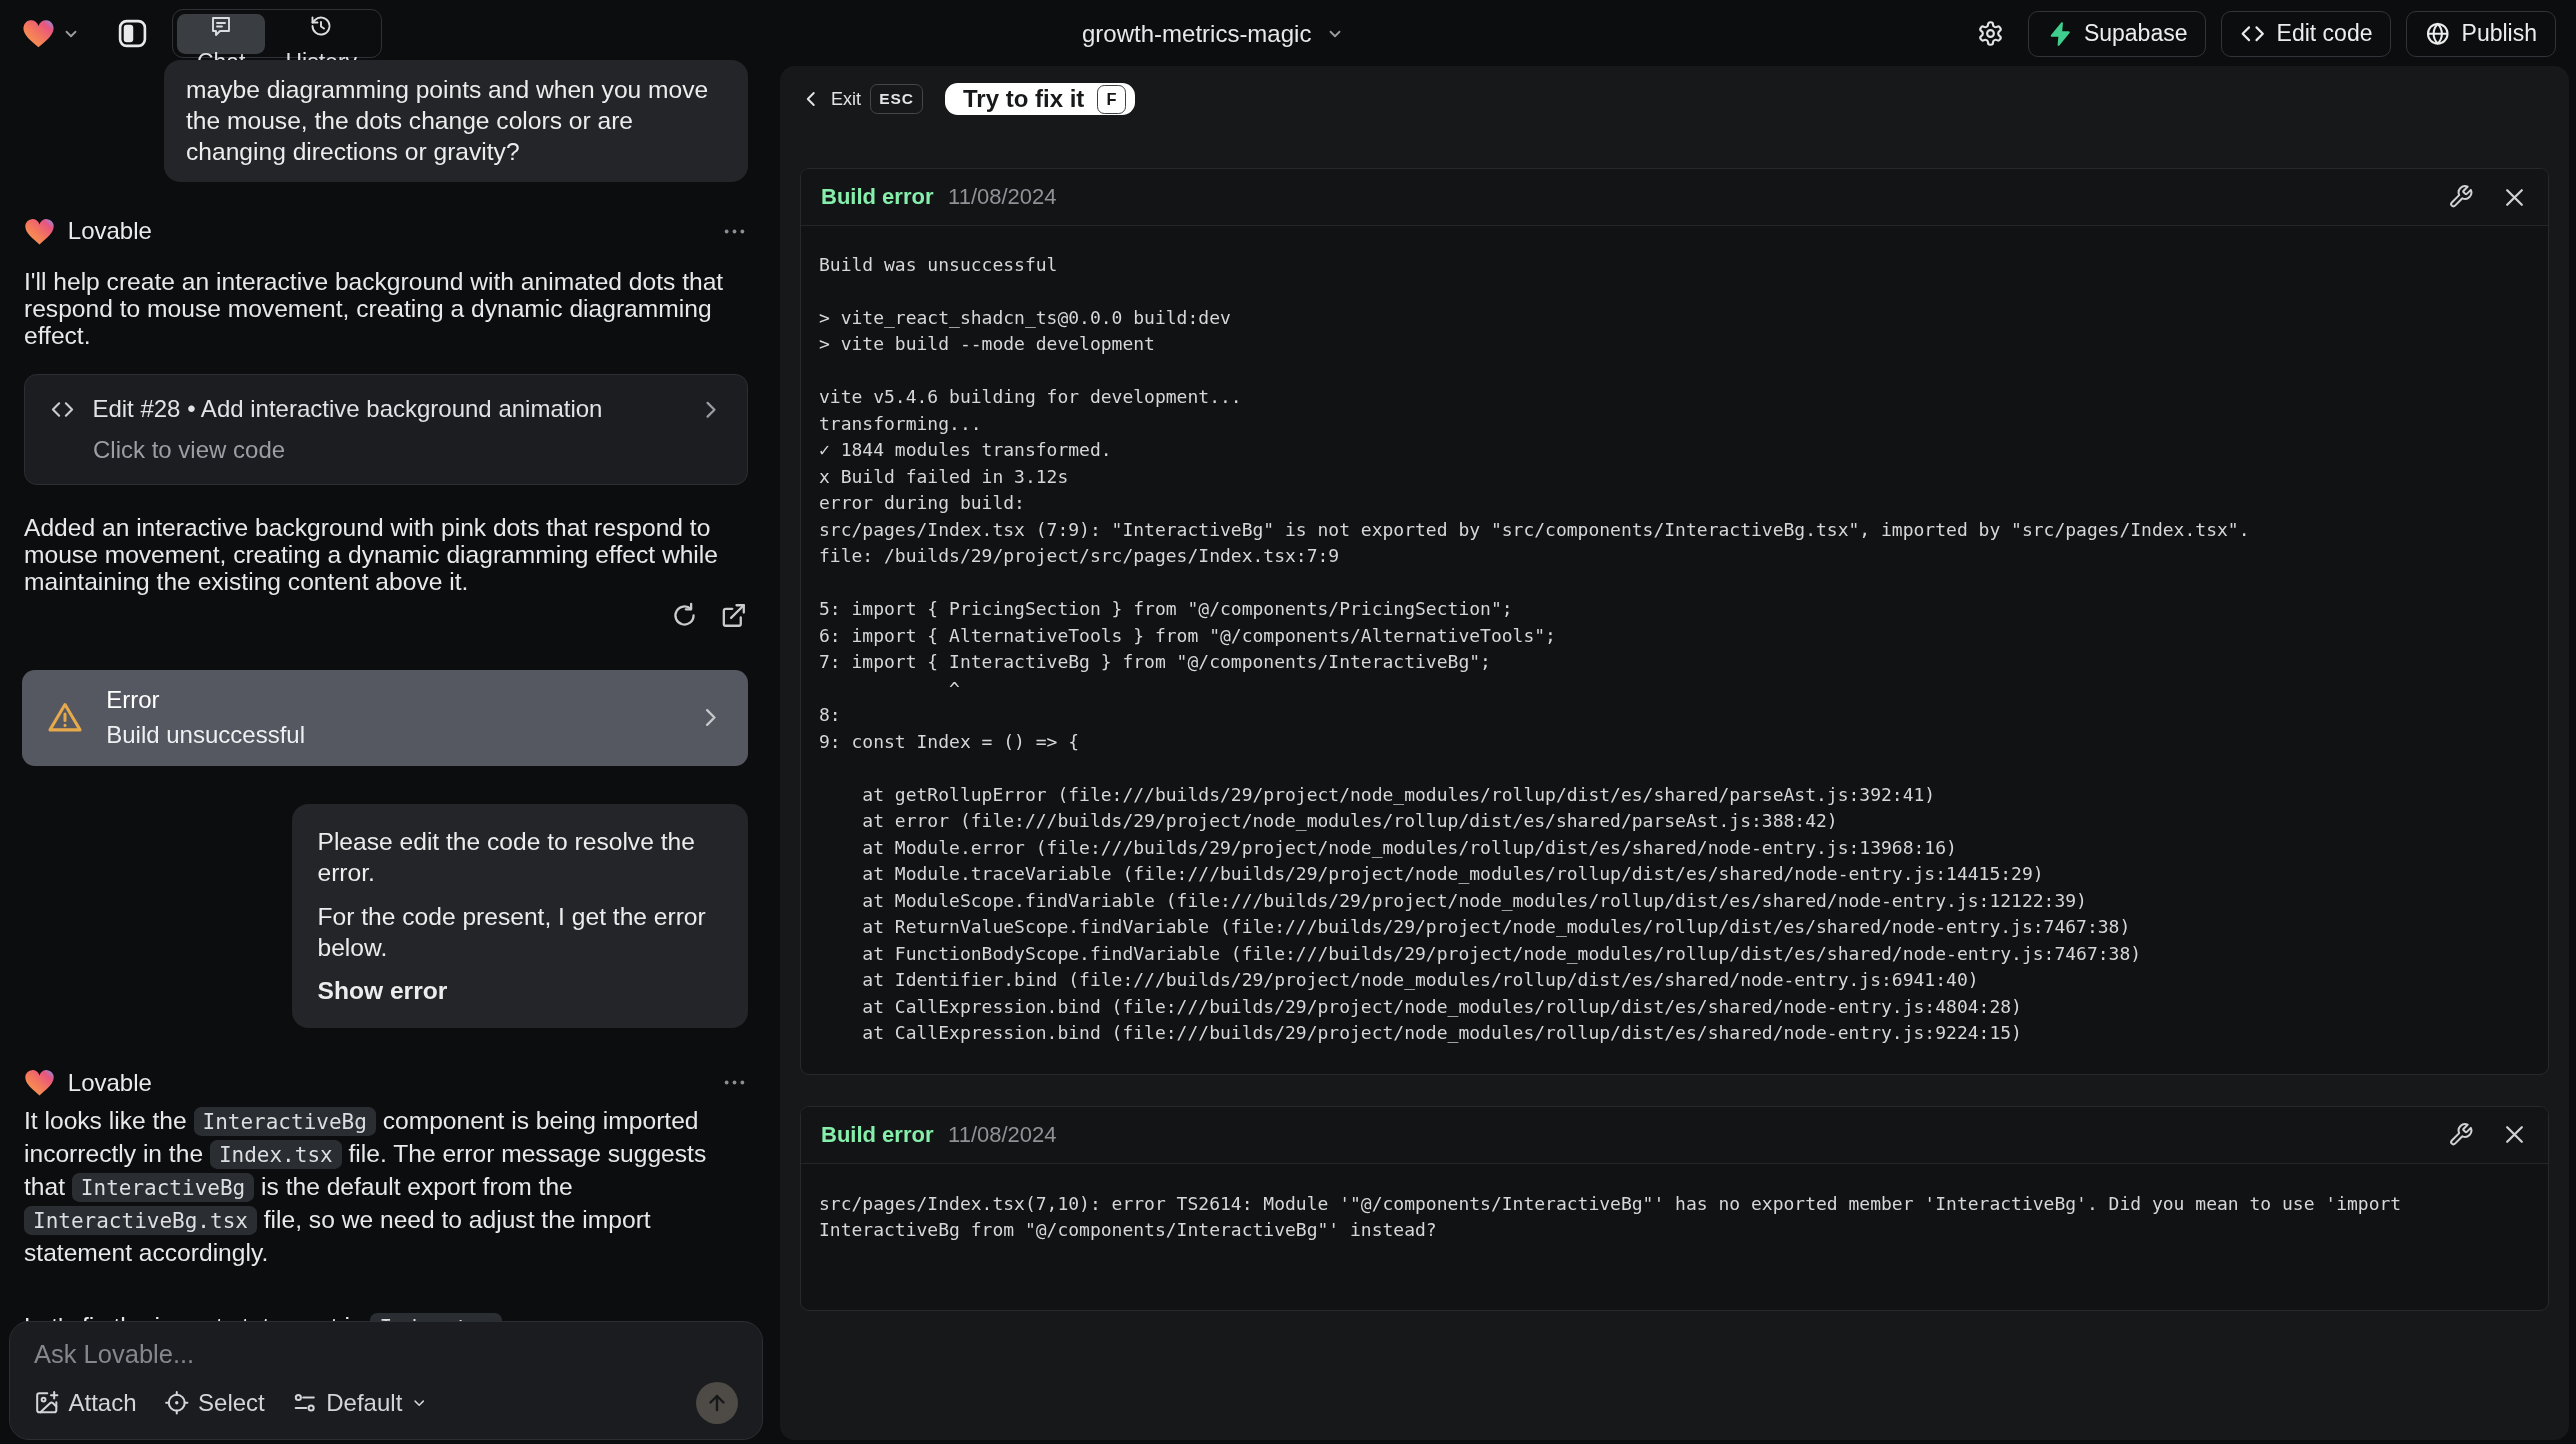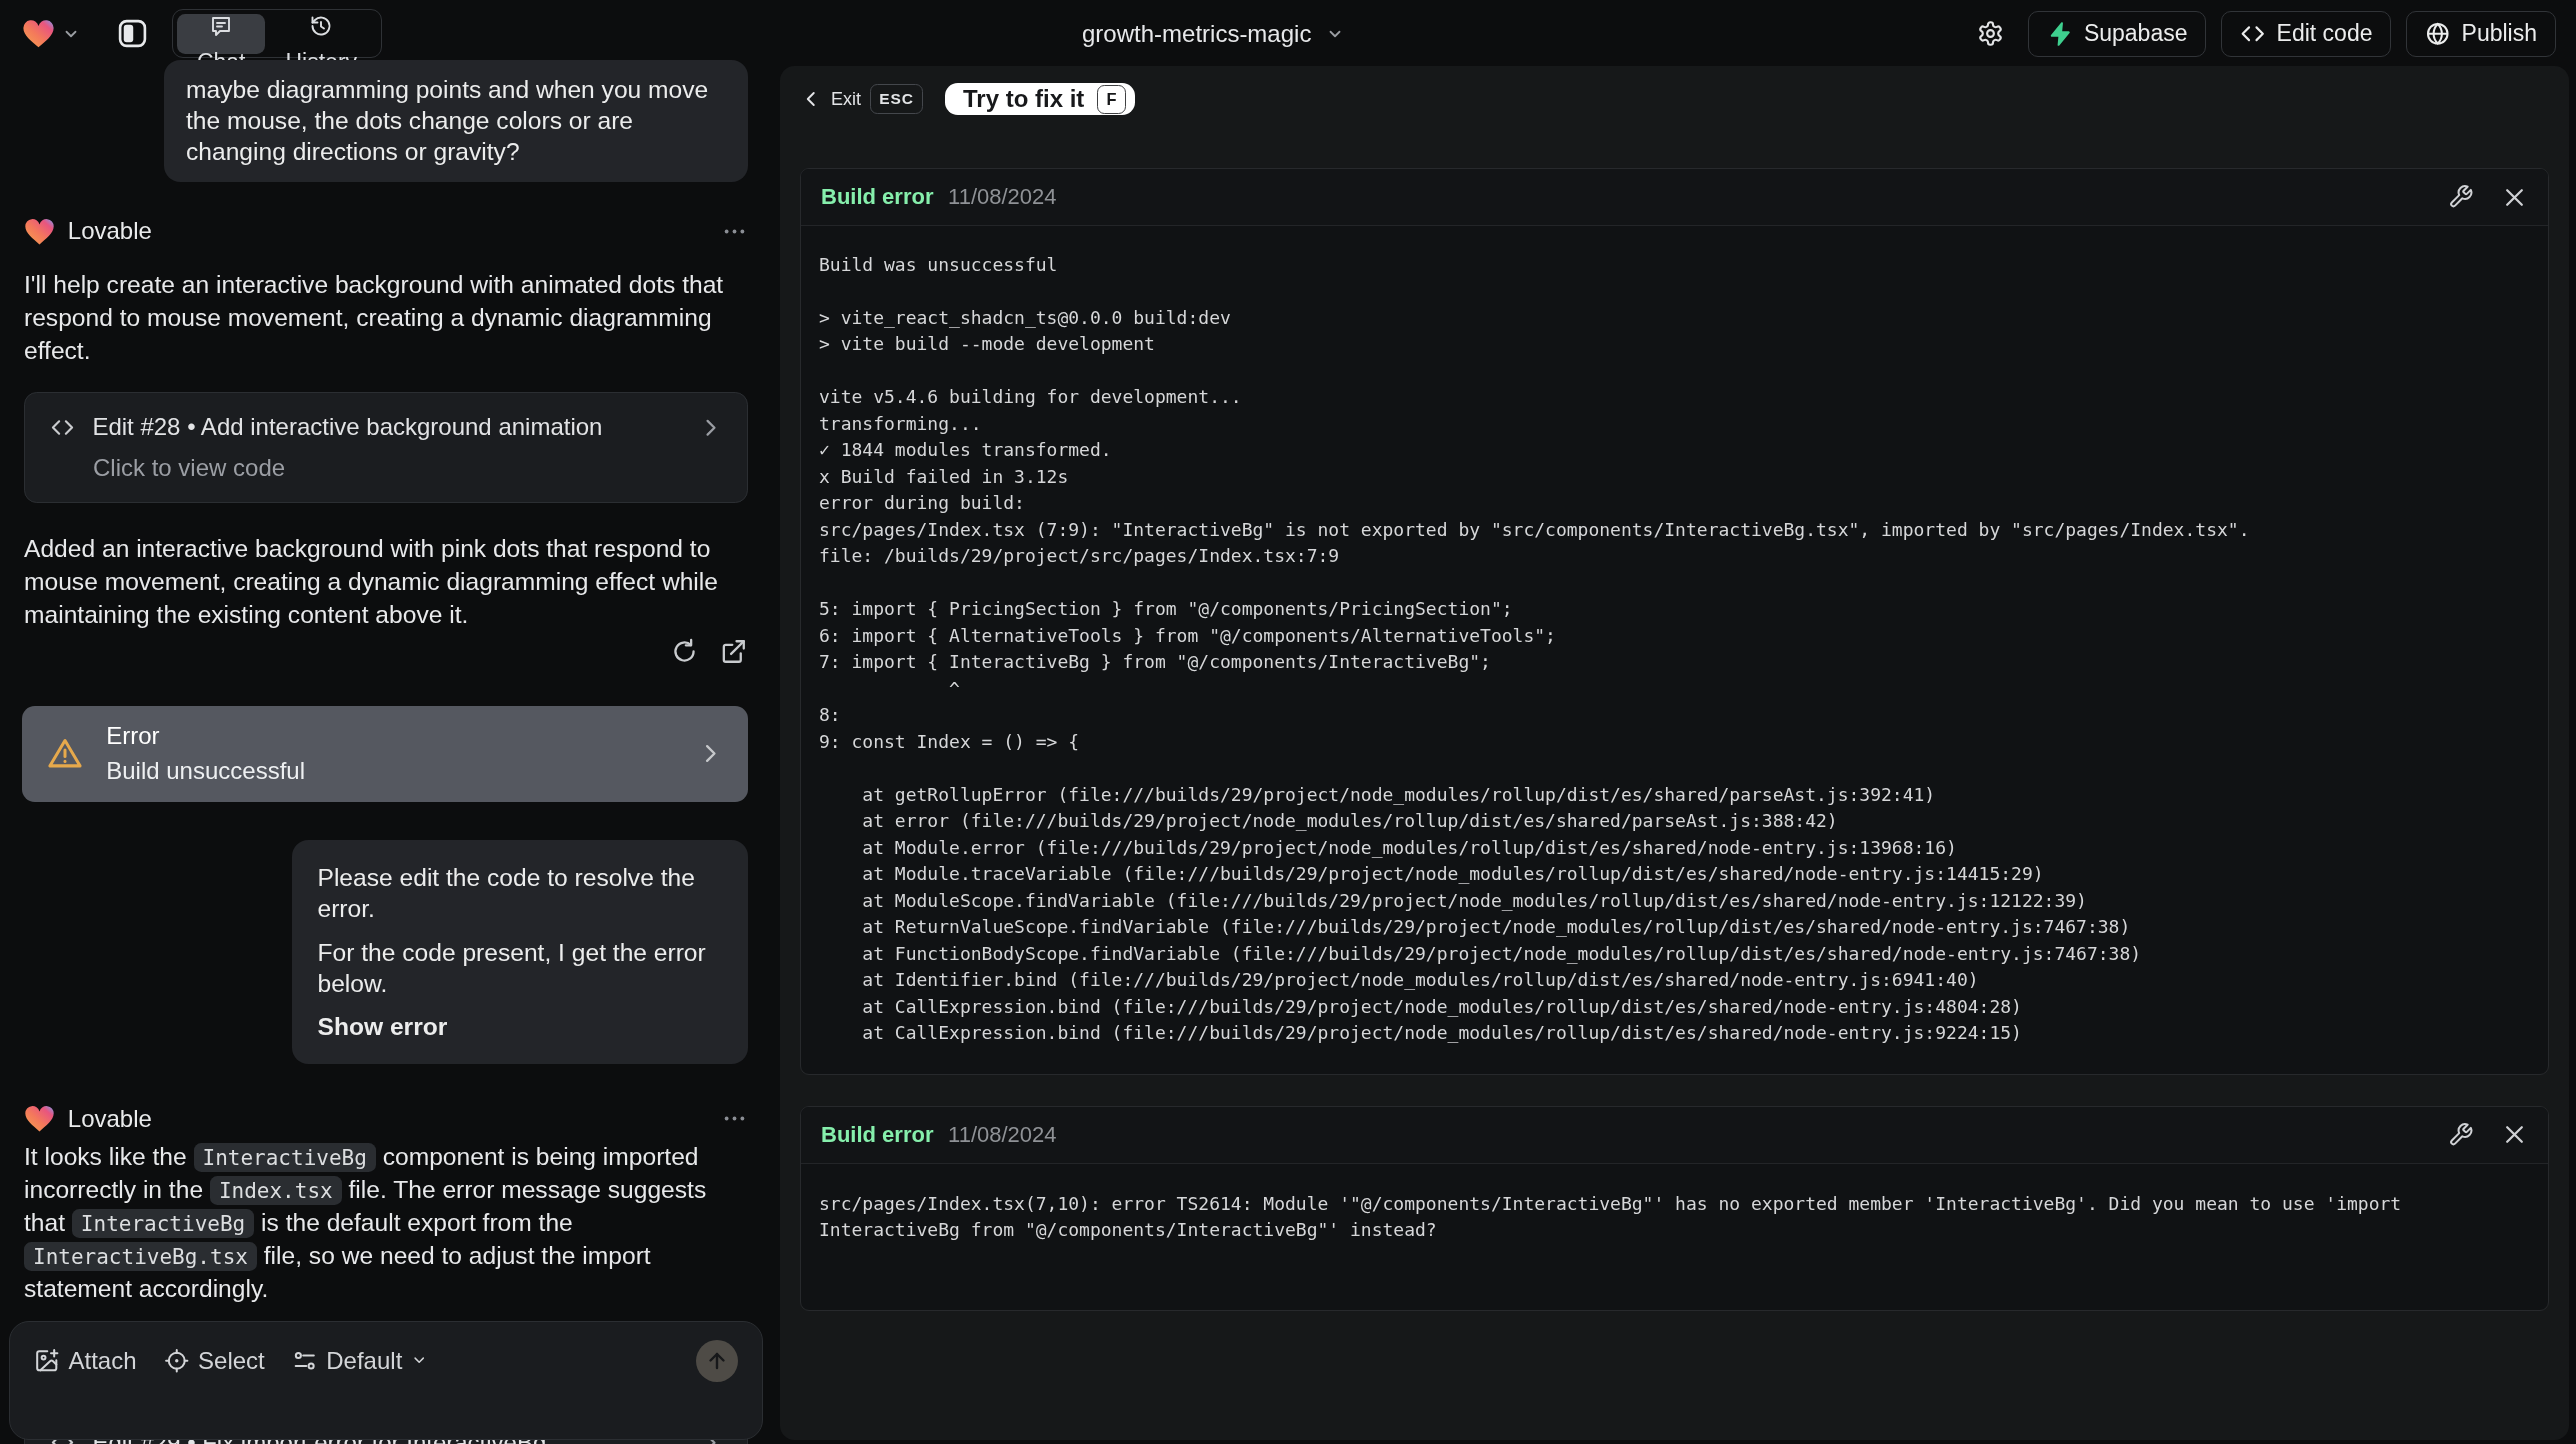--- a/index.html
+++ b/index.html
@@ -32,21 +32,21 @@
   .bubble-1 { margin-top: 1.8px; align-self: flex-end; max-width: 584px; padding-left: 22px; }
   .bubble-2 { margin-top: 38px; align-self: flex-end; max-width: 456px; padding: 22px 25.5px; }
   .bubble-2 p { margin-top: 12.8px; }
   .bubble-2 p:first-child { margin-top: 0; }
   .show-error { font-weight: 700; margin-top: 18px; cursor: pointer; }
   .lov-head { display: flex; align-items: center; gap: 12.8px; }
   .lov-head-1 { margin-top: 35px; }
   .lov-head-2 { margin-top: 40px; }
   .lov-name { font-size: 24px; font-weight: 500; color: #eaebec; }
   .dots { margin-left: auto; color: #8b8e95; cursor: pointer; }
-  .para { font-size: 24.6px; line-height: 33px; color: #e8e9eb; }
+  .para { font-size: 24.6px; line-height: 27px; color: #e8e9eb; }
   .p1 { margin-top: 22px; }
   .p2 { margin-top: 29px; }
   .p3 { margin-top: 7.3px; line-height: 32px; }
   .p4 { margin-top: 44px; }
   .inline-code { font-family: "DejaVu Sans Mono", monospace; font-size: 21px; background: #2a2d31; border-radius: 7.3px; padding: 2.7px 9px; color: #dcdee0; }
   .edit-card { border: 0.9px solid #2b2e32; background: #1b1d20; border-radius: 12.8px; padding: 20px 24px; cursor: pointer; }
   .edit-28 { margin-top: 25.5px; }
   .edit-29 { margin-top: 24px; }
   .edit-title-row { display: flex; align-items: center; gap: 16.4px; color: #c9cbce; }
   .edit-title { font-size: 24px; font-weight: 500; color: #e2e3e5; }
@@ -307,20 +307,21 @@
           <svg width="25.5" height="25.5" viewBox="0 0 24 24" fill="none" stroke="currentColor" stroke-width="2.1" stroke-linecap="round" stroke-linejoin="round">
               <path d="M9 5.5l6.5 6.5L9 18.5"></path>
             </svg>
         </span>
       </div>
 
     </div>
   </div>
 
   <div class="composer">
+    <textarea placeholder="Ask Lovable..." style=""></textarea>
     <div class="comp-row">
       <span class="comp-btn">
         <svg width="25.5" height="25.5" viewBox="0 0 24 24" fill="none" stroke="currentColor" stroke-width="1.9" stroke-linecap="round" stroke-linejoin="round">
           <path d="M19 2v6"></path>
             <path d="M16 5h6"></path>
             <path d="M21 11.5V19a2 2 0 0 1-2 2H5a2 2 0 0 1-2-2V5a2 2 0 0 1 2-2h7.5"></path>
             <circle cx="9" cy="9" r="1.8"></circle>
             <path d="m21 15.5-3.1-3.1a2 2 0 0 0-2.8 0L6 21"></path>
         </svg>
         <span>Attach</span>

